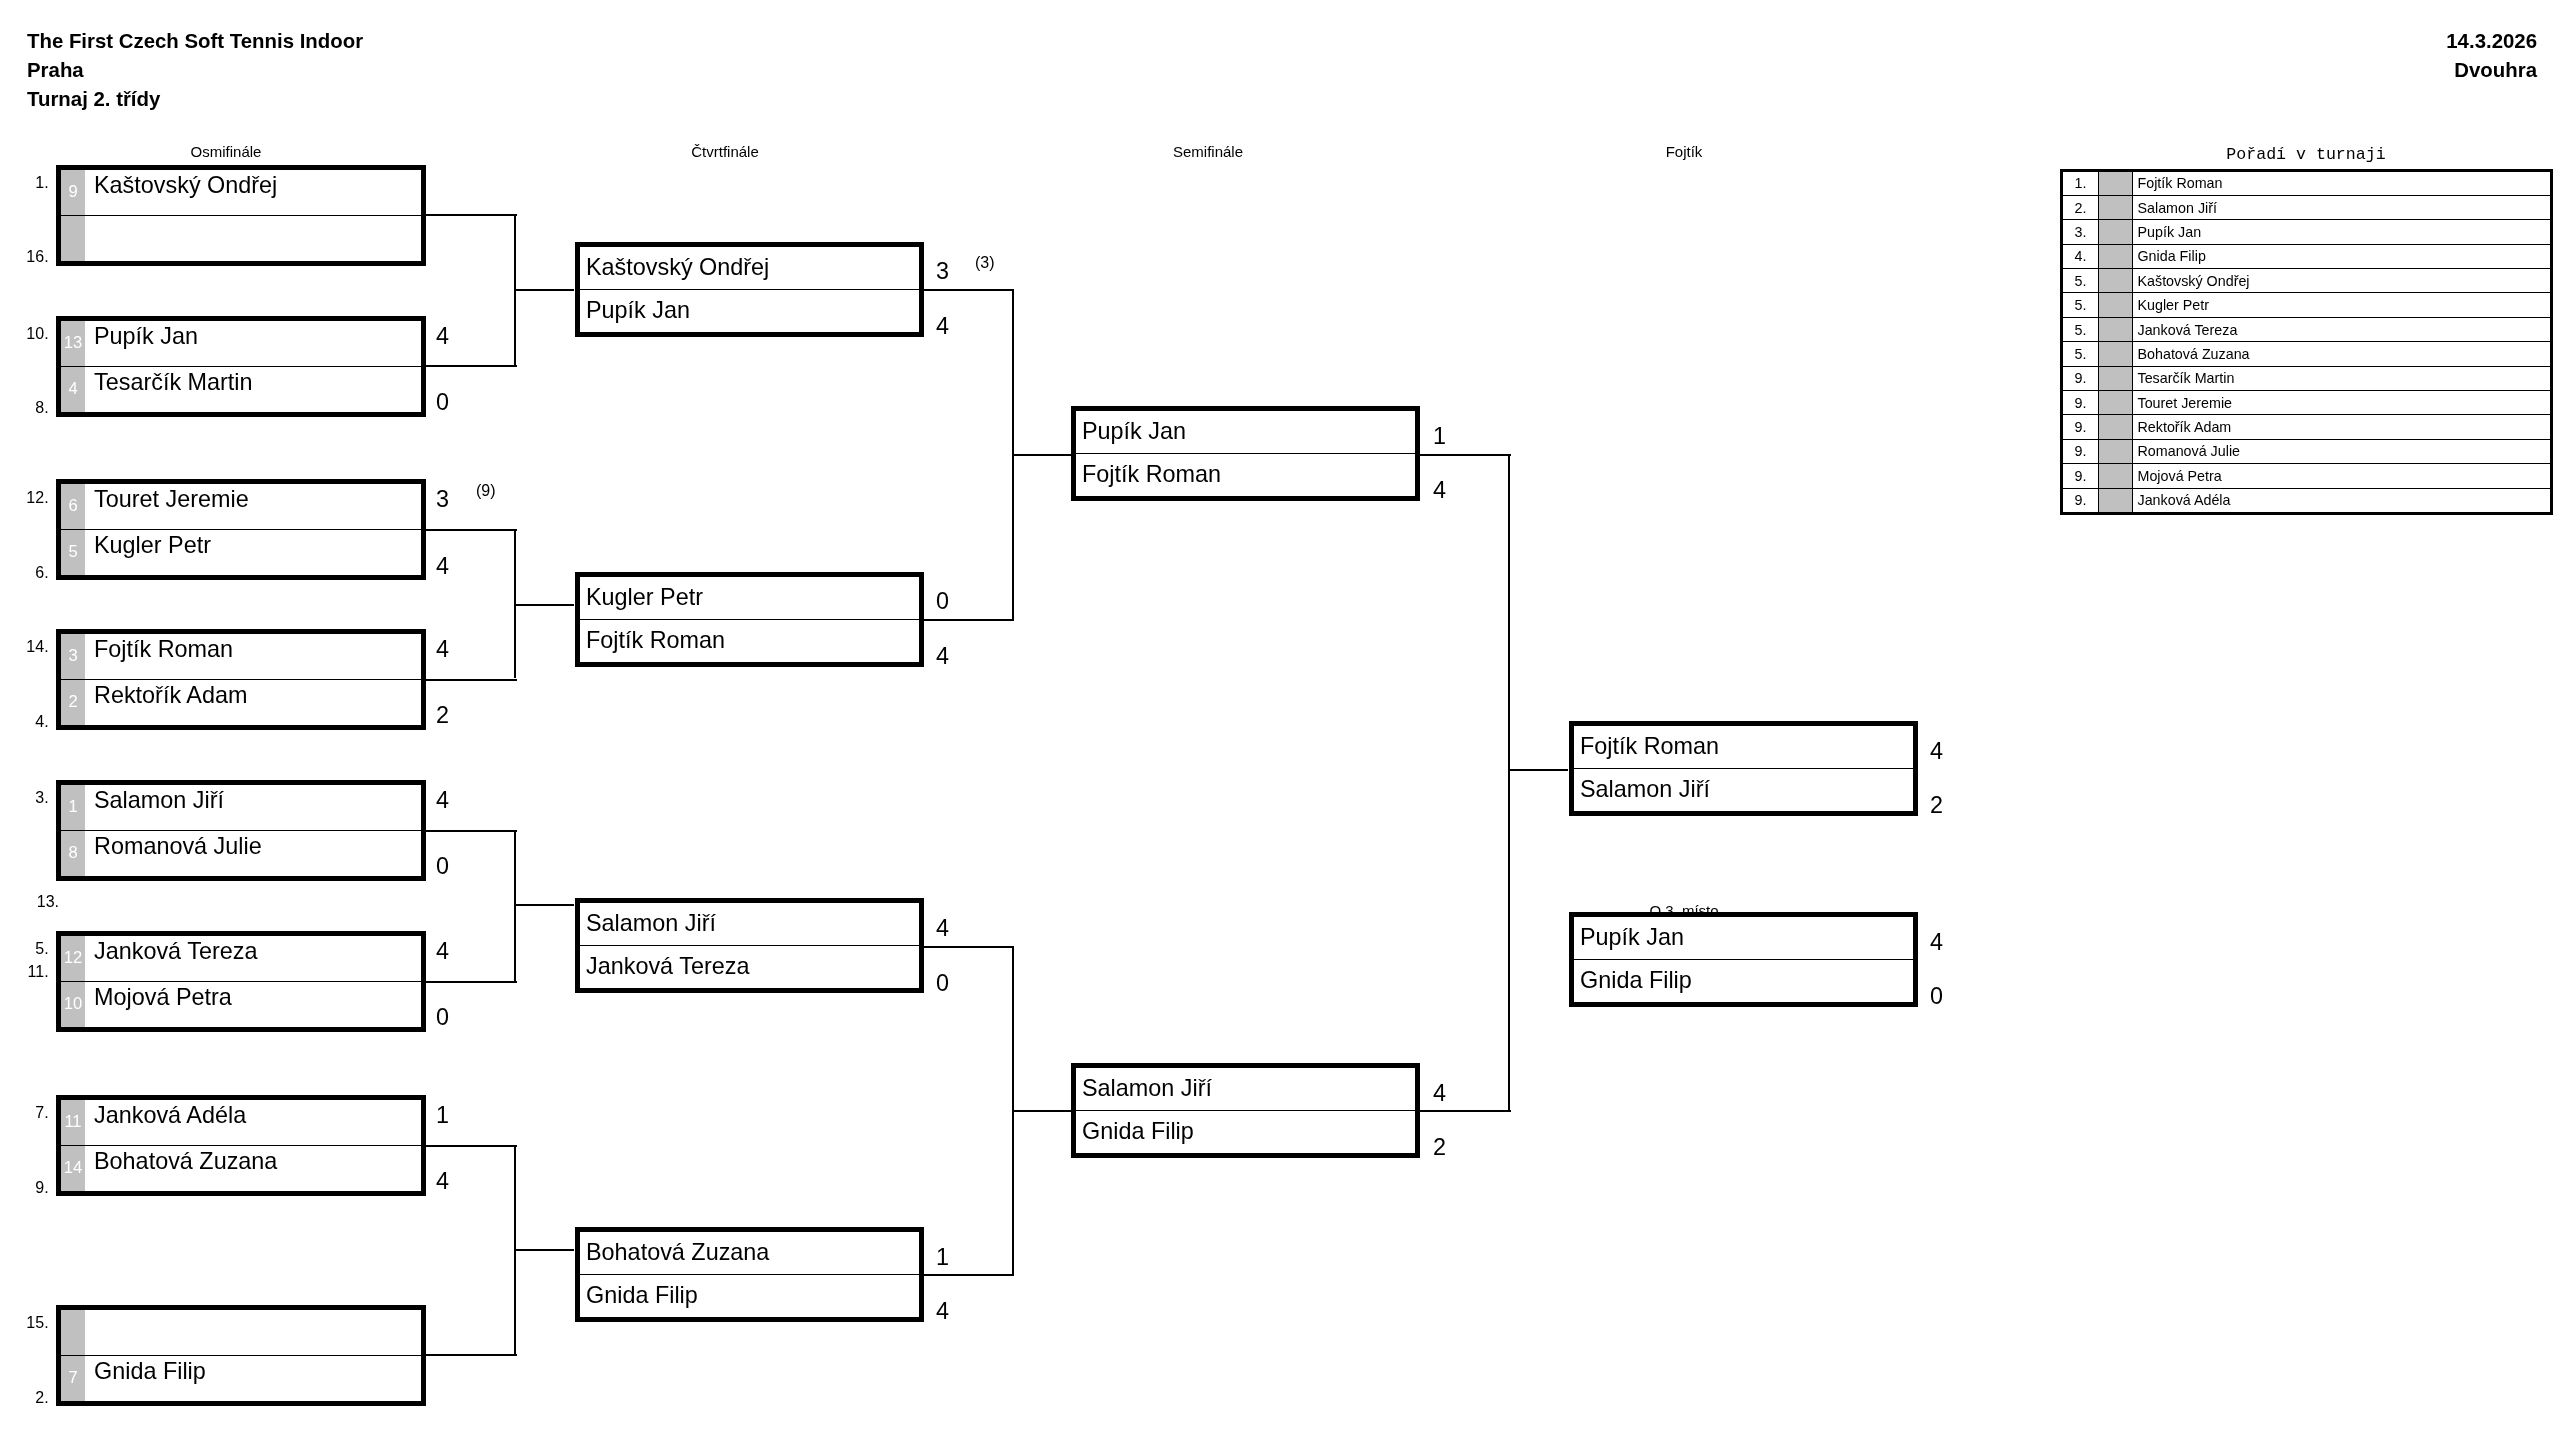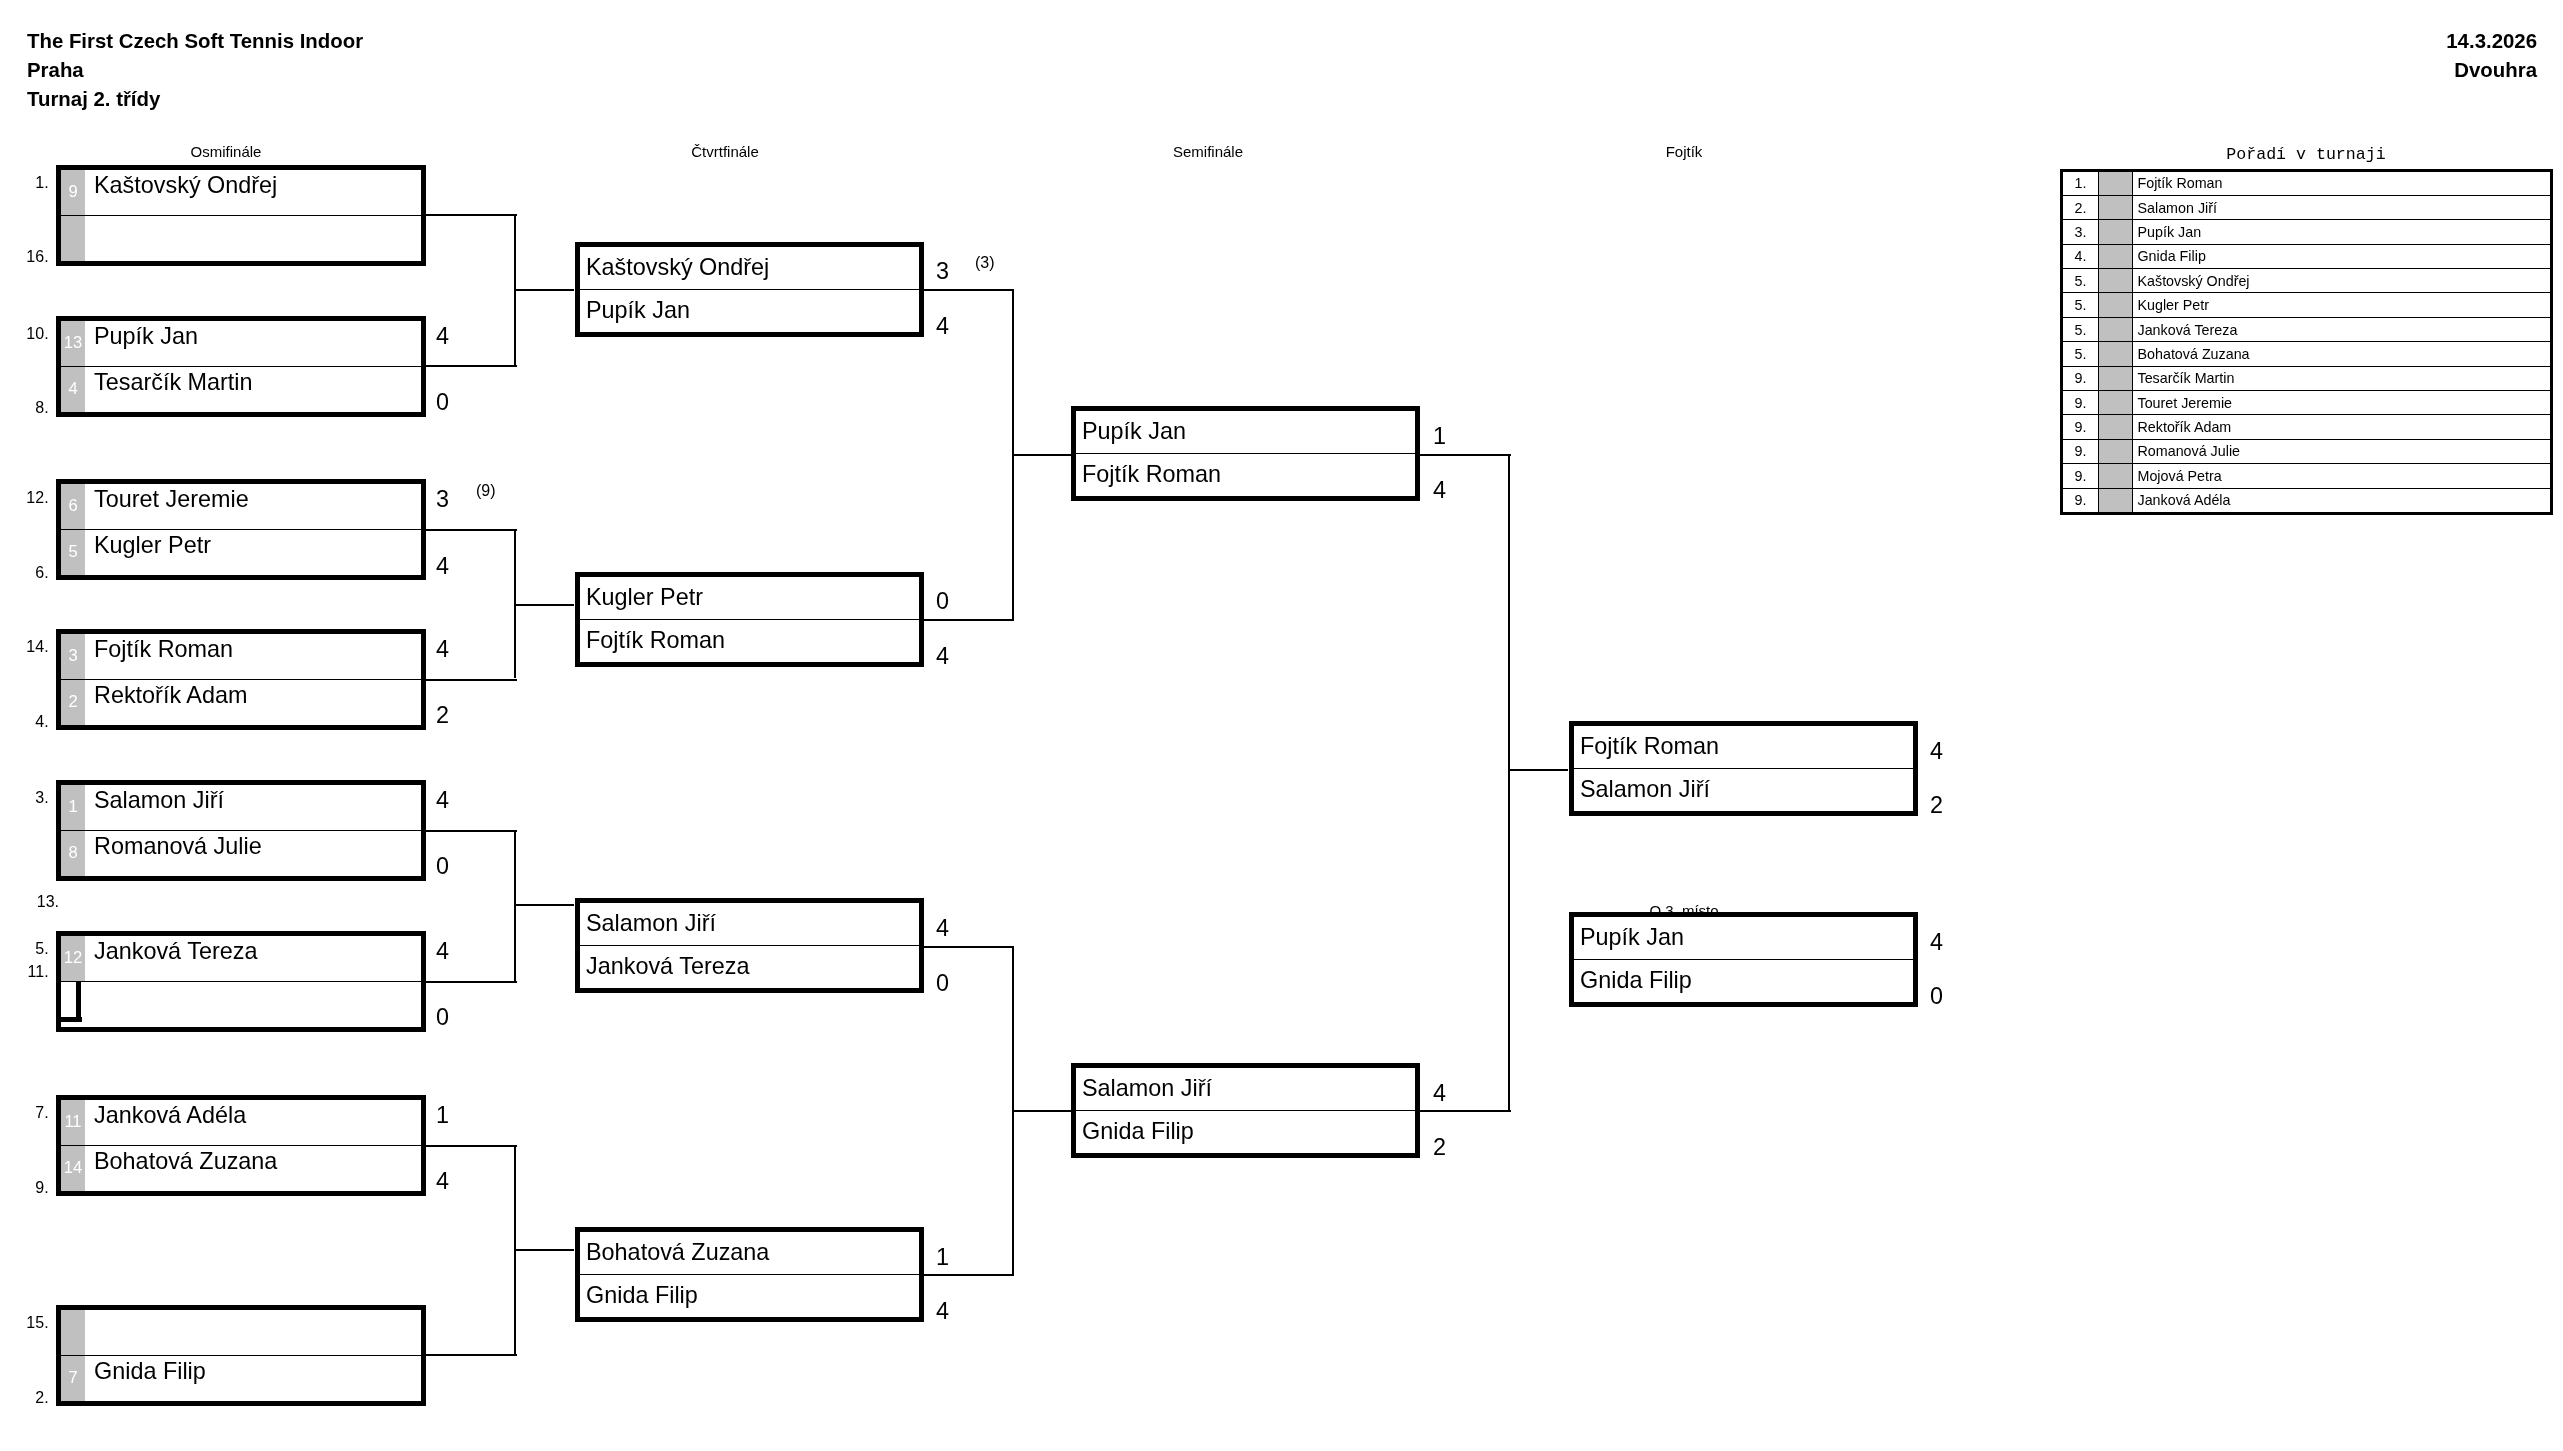--- a/index.html
+++ b/index.html
@@ -222,20 +222,24 @@
 <div class="score" style="left:436px;top:855px;">0</div>
 <div class="notch" style="left:56px;top:805px;width:26px;height:5.3px;"></div>
 <div class="notch" style="left:76px;top:805px;width:5.3px;height:66px;"></div>
 <div class="notch" style="left:56px;top:866px;width:26px;height:5.3px;"></div>
 
 <div class="match r1" style="left:56px;top:931px;width:370px;height:101px;">
   <div class="slot top">
     <span class="badge" style="left:0;top:0;height:100%;">12</span>
     <span class="name" style="padding-left:33px;">Janková Tereza</span>
   </div>
+  <div class="slot bot">
+    <span class="badge" style="left:0;top:0;height:100%;">10</span>
+    <span class="name" style="padding-left:33px;">Mojová Petra</span>
+  </div>
 </div>
 <div class="seed" style="left:16.6px;top:941px;">5.</div>
 <div class="seed" style="left:16.6px;top:964px;">11.</div>
 <div class="score" style="left:436px;top:940px;">4</div>
 <div class="score" style="left:436px;top:1006px;">0</div>
 <div class="notch" style="left:56px;top:956px;width:26px;height:5.3px;"></div>
 <div class="notch" style="left:76px;top:956px;width:5.3px;height:66px;"></div>
 <div class="notch" style="left:56px;top:1017px;width:26px;height:5.3px;"></div>
 
 <div class="match r1" style="left:56px;top:1095px;width:370px;height:101px;">

